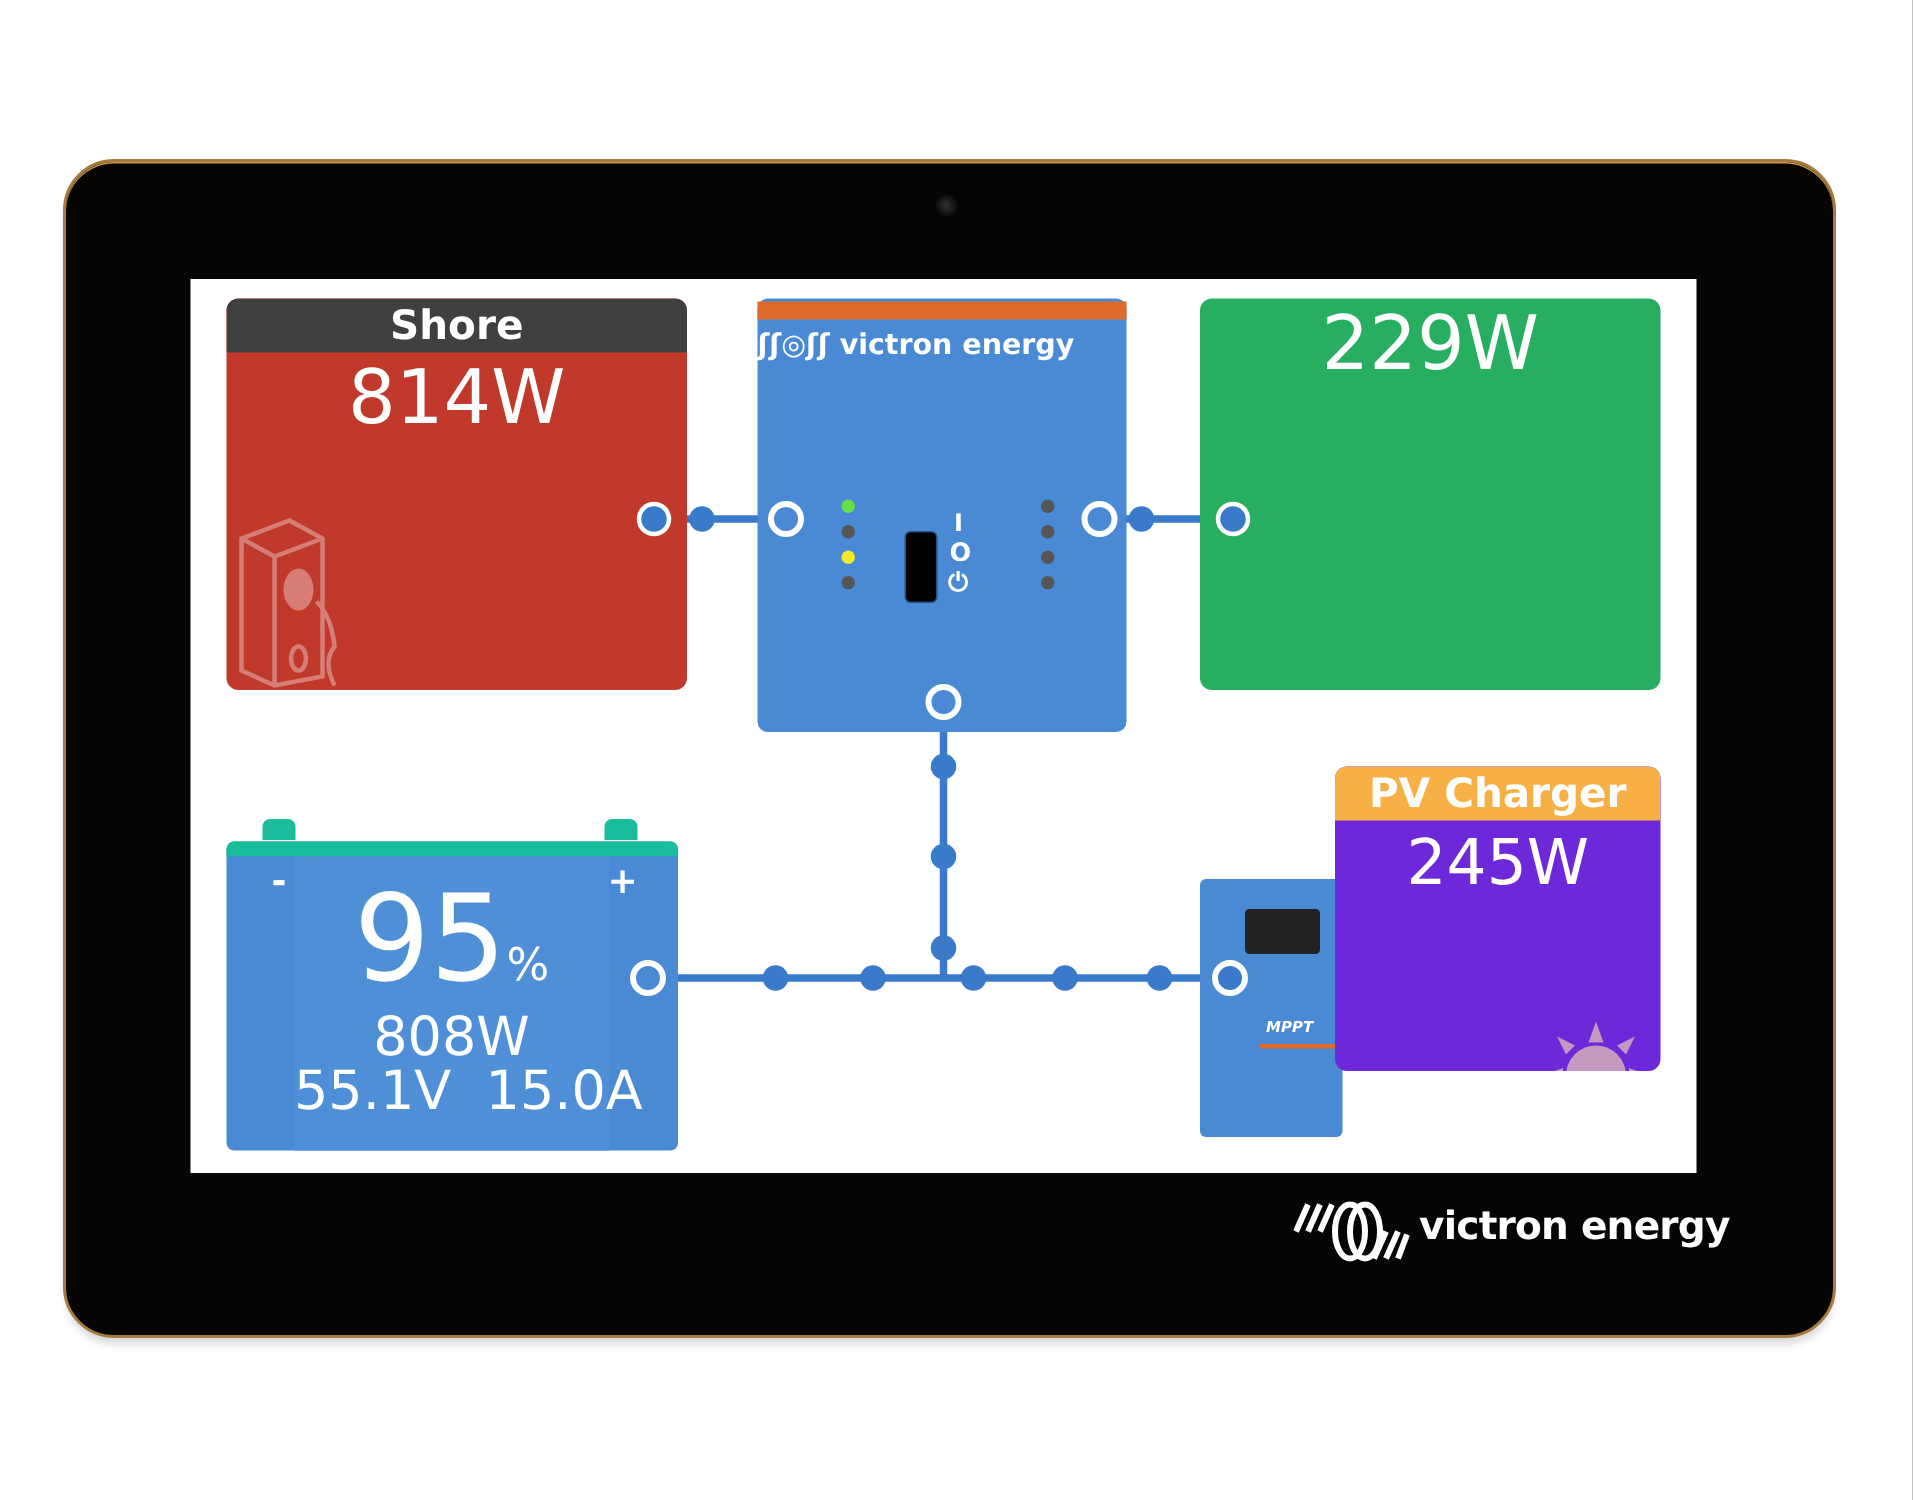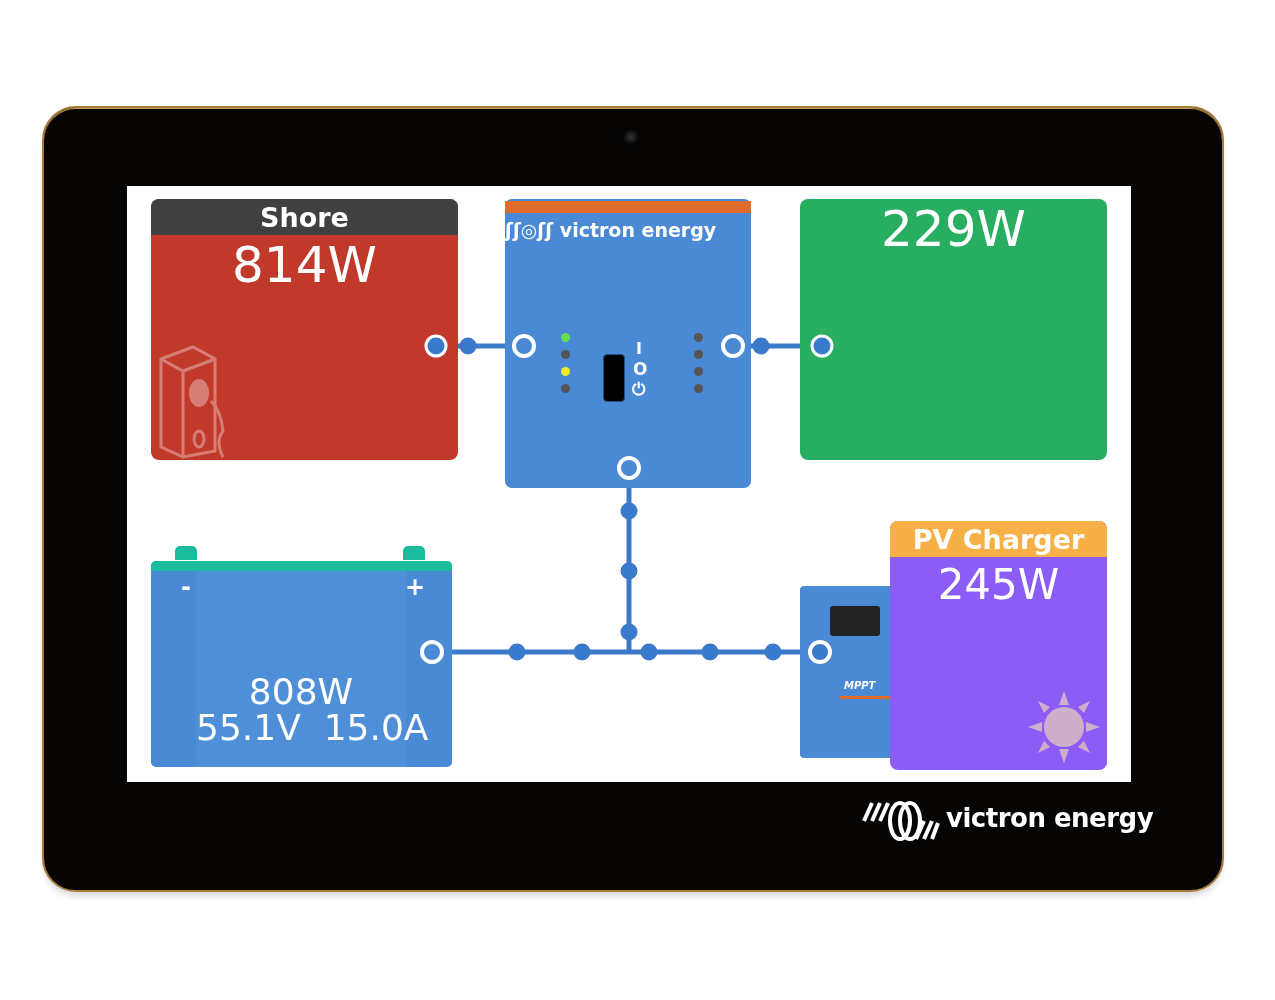--- a/index.html
+++ b/index.html
@@ -13,21 +13,21 @@
   .camera { position:absolute; left:578px; top:20px; width:18px; height:18px; border-radius:50%;
     background:radial-gradient(circle at 50% 50%, #333 0, #111 45%, #000 70%); }
   .screen { position:absolute; left:127px; top:186px; width:1004px; height:596px; background:#ffffff; overflow:hidden; }
   .tile { position:absolute; border-radius:8px; overflow:hidden; }
   .tile-header { height:36px; line-height:38px; text-align:center; color:#fff; font-weight:bold; font-size:27px; }
   .tile-value { text-align:center; color:#fff; font-size:50px; line-height:60px; }
   .shore { left:24px; top:13px; width:307px; height:261px; background:#c0392b; }
   .shore .tile-header { background:#404040; }
   .acloads { left:673px; top:13px; width:307px; height:261px; background:#27ae60; }
   .acloads .tile-header { background:#2ecc71; }
-  .pv { left:763px; top:335px; width:217px; height:249px; background:#8b5cf6; }
+  .pv { left:763px; top:325px; width:217px; height:203px; background:#6d28d9; }
   .pv .tile-header { background:#f6b046; font-size:27px; }
   .pv .tile-value { font-size:42px; line-height:56px; margin-top:0; }
   .inverter { position:absolute; left:378px; top:13px; width:246px; height:289px; background:#4a89d4; border-radius:7px; }
   .inv-title { color:#fff; font-weight:bold; font-size:32px; text-align:center; height:58px; line-height:76px; }
   .inv-stripe { height:12px; background:#de6b2a; margin-top:2px; }
   .inv-brand { color:#fff; font-size:19px; font-weight:bold; text-align:left; margin-top:6px; }
   .led { position:absolute; width:9px; height:9px; border-radius:50%; background:#555; }
   .switch { position:absolute; left:98px; top:155px; width:20px; height:46px; background:#000; border-radius:4px; border:1px solid #2b4f80; }
   .battery { position:absolute; left:24px; top:375px; width:301px; height:206px; background:#4a89d4; border-radius:5px; }
   .battery-top { position:absolute; left:0; top:0; width:100%; height:10px; background:#1abc9c; border-radius:5px 5px 0 0; }
@@ -116,20 +116,21 @@
     <svg width="30" height="30" style="position:absolute;left:7px;top:132px;">
       <circle cx="15" cy="15" r="10" fill="#3a7acb" stroke="#fff" stroke-width="3"></circle>
     </svg>
   </div>
 
   <div class="battery">
     <div class="terminal" style="left:24px;"></div>
     <div class="terminal" style="left:252px;"></div>
     <div class="battery-top"></div>
     <div class="bat-inner">
+      <div class="soc"><span>95</span><small>%</small></div>
       <div class="bat-line" style="top:100px;">808W</div>
       <div class="bat-line" style="top:136px;">
         <span>55.1V</span>&nbsp;&nbsp;<span>15.0A</span>
       </div>
     </div>
     <div class="bat-sign" style="left:30px;top:12px;">-</div>
     <div class="bat-sign" style="left:254px;top:12px;">+</div>
     <svg width="30" height="30" style="position:absolute;left:266px;top:76px;">
       <circle cx="15" cy="15" r="10" fill="#4a89d4" stroke="#fff" stroke-width="4"></circle>
     </svg>

